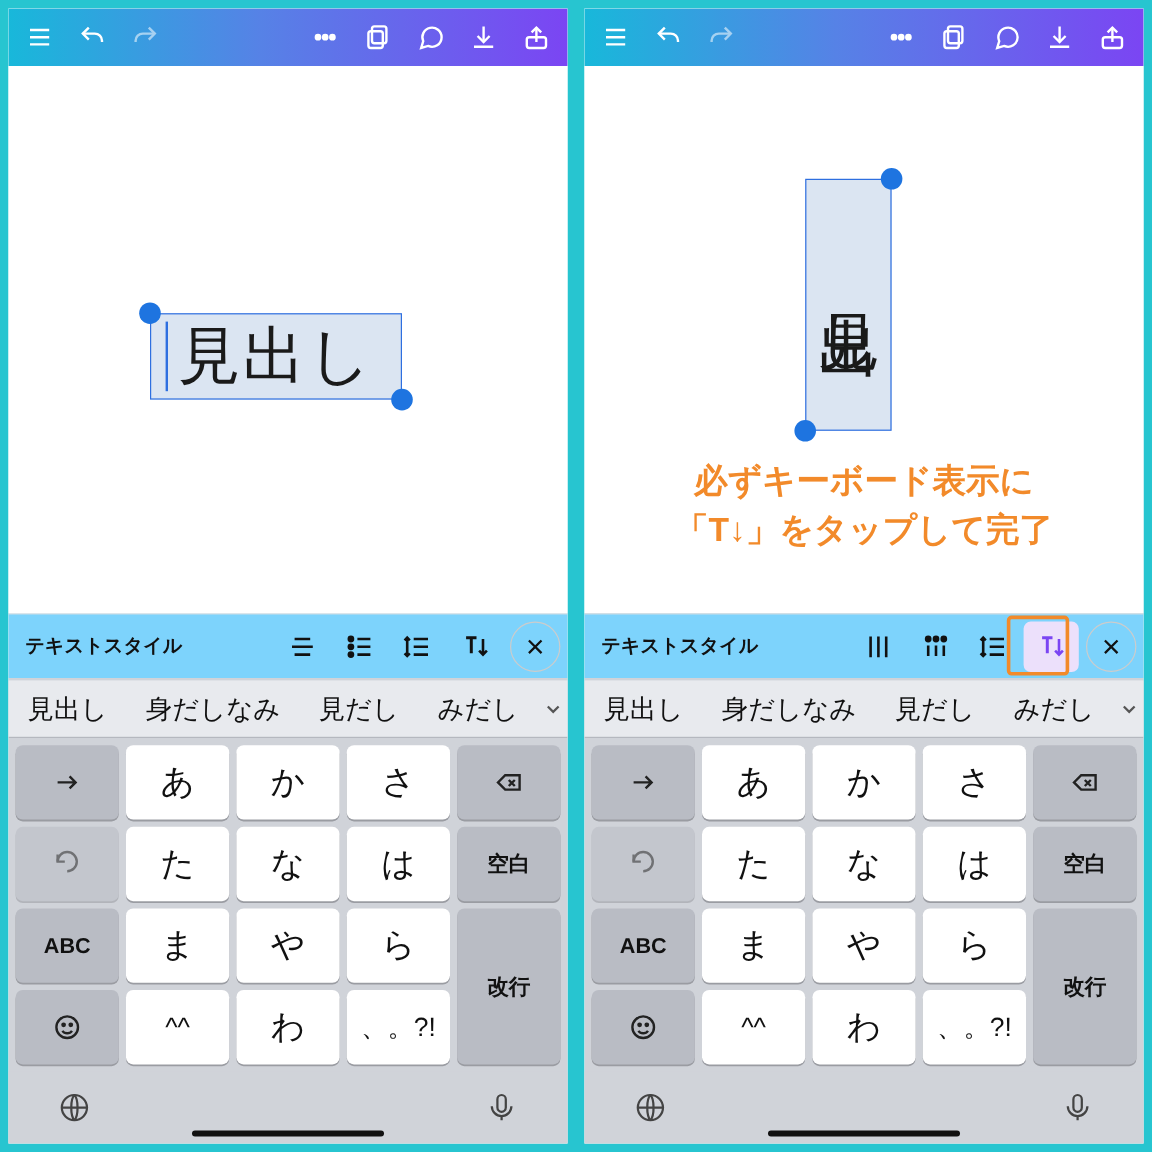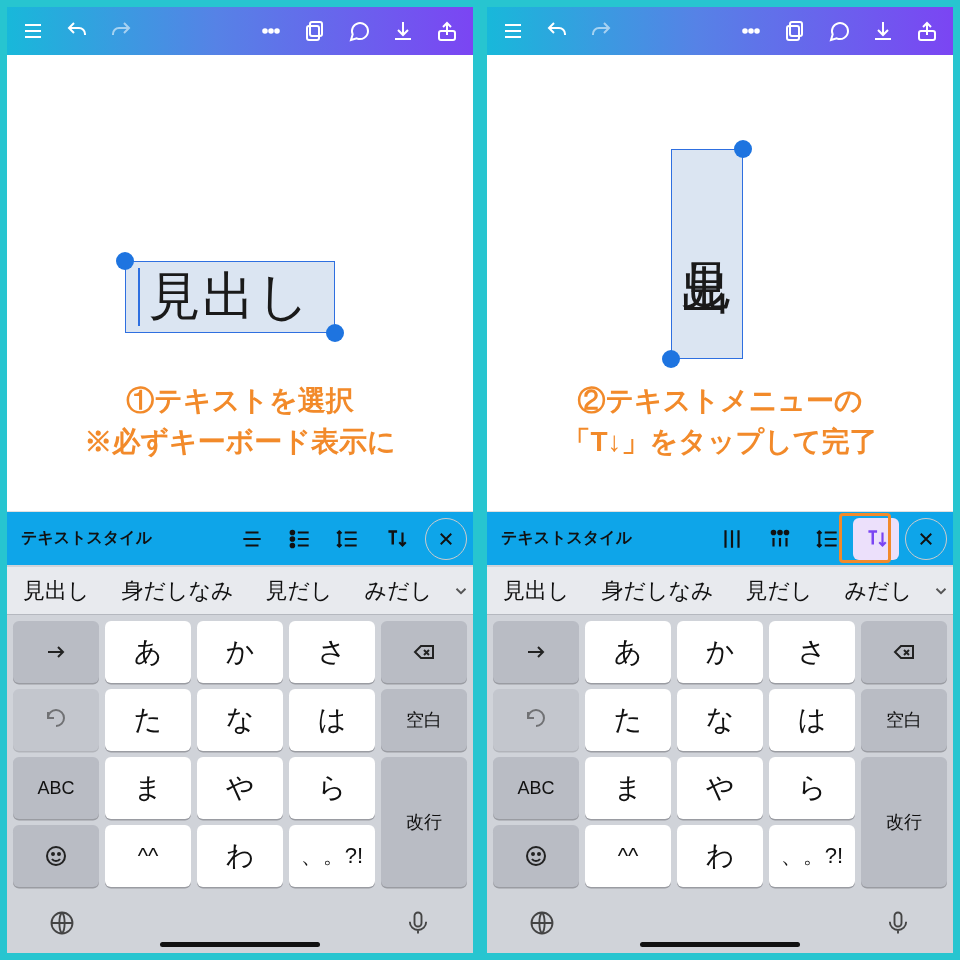--- a/index.html
+++ b/index.html
@@ -68,21 +68,21 @@
 
   
   .annot {
     position: absolute; left:0; right:0; top:326px;
     color: #f28a2a; font-size: 28px; font-weight: 600;
     line-height: 1.45; text-align: center; white-space: pre-line;
   }
 
   
   .text-toolbar {
-    height: 54px; background:#0ea5e9;
+    height: 54px; background:#7dd3fc;
     border-top: 1px solid #e0e0e0;
     display:flex; align-items:center; padding:0 6px; gap:2px;
   }
   .tstyle-label { font-size: 16px; font-weight:600; color:#111; padding:0 8px; }
   .ticon-btn {
     width: 46px; height: 42px;
     display:flex; align-items:center; justify-content:center;
     cursor:pointer; border-radius:6px;
   }
   .ticon-btn svg { width: 26px; height: 26px; stroke:#111; fill:none; stroke-width:2; }
@@ -115,21 +115,21 @@
   }
   .pred-collapse svg{width:18px;height:18px;stroke:#555;stroke-width:2.5;fill:none;}
 
   .key-rows { display:grid; grid-template-columns: 86px 1fr 1fr 1fr 86px; gap:6px; padding:6px; }
   .key {
     height:62px; background:#fff; border-radius:6px;
     box-shadow: 0 1.5px 0 #9a9ca2;
     display:flex;align-items:center;justify-content:center;
     font-size:28px; cursor:pointer; color:#111;
   }
-  .key.mod { background:#b9bcc4; font-size:18px; }
+  .key.mod { background:#b9bcc4; font-size:18px;font-weight:bold; }
   .key.mod svg{width:24px;height:24px;stroke:#222;fill:none;stroke-width:2;}
   .key.tall { grid-row: span 2; height:130px;text-align:center; }
 
   .bottom-row {
     height:60px; display:flex; align-items:center; justify-content:space-between;
     padding:0 36px; background:#d0d3d9;
   }
   .br-btn{width:38px;height:38px;display:flex;align-items:center;justify-content:center;cursor:pointer;}
   .br-btn svg{width:28px;height:28px;stroke:#444;fill:none;stroke-width:1.6;}
   .home-ind{position:absolute;left:50%;bottom:6px;transform:translateX(-50%);width:160px;height:5px;background:#111;border-radius:3px;}
@@ -193,22 +193,20 @@
       </div>
   </div>
 
   <div class="canvas">
     <div class="text-box-h">
       <span class="txt-cursor"></span>
       <span class="txt">見出し</span>
       <span class="handle-dot hd-tl"></span>
       <span class="handle-dot hd-br"></span>
     </div>
-    <div class="annot">①テキストを選択
-※必ずキーボード表示に</div>
   </div>
 
   <div class="text-toolbar">
     <span class="tstyle-label">テキストスタイル</span>
     <div style="flex:1"></div>
     <div class="ticon-btn">
         <svg viewBox="0 0 24 24">
           <path d="M6 6h12M4 12h16M6 18h12"></path>
         </svg>
       </div>
@@ -369,21 +367,21 @@
         </svg>
       </div>
   </div>
 
   <div class="canvas">
     <div class="text-box-v">
       <span class="txt">見出し</span>
       <span class="handle-dot hd-tr"></span>
       <span class="handle-dot hd-bl"></span>
     </div>
-    <div class="annot">②テキストメニューの
+    <div class="annot">必ずキーボード表示に
 「T↓」をタップして完了</div>
   </div>
 
   <div class="text-toolbar" style="position:relative">
     <span class="tstyle-label">テキストスタイル</span>
     <div style="flex:1"></div>
     <div class="ticon-btn">
         <svg viewBox="0 0 24 24">
           <path d="M6 4v16M12 4v16M18 4v16"></path>
         </svg>

